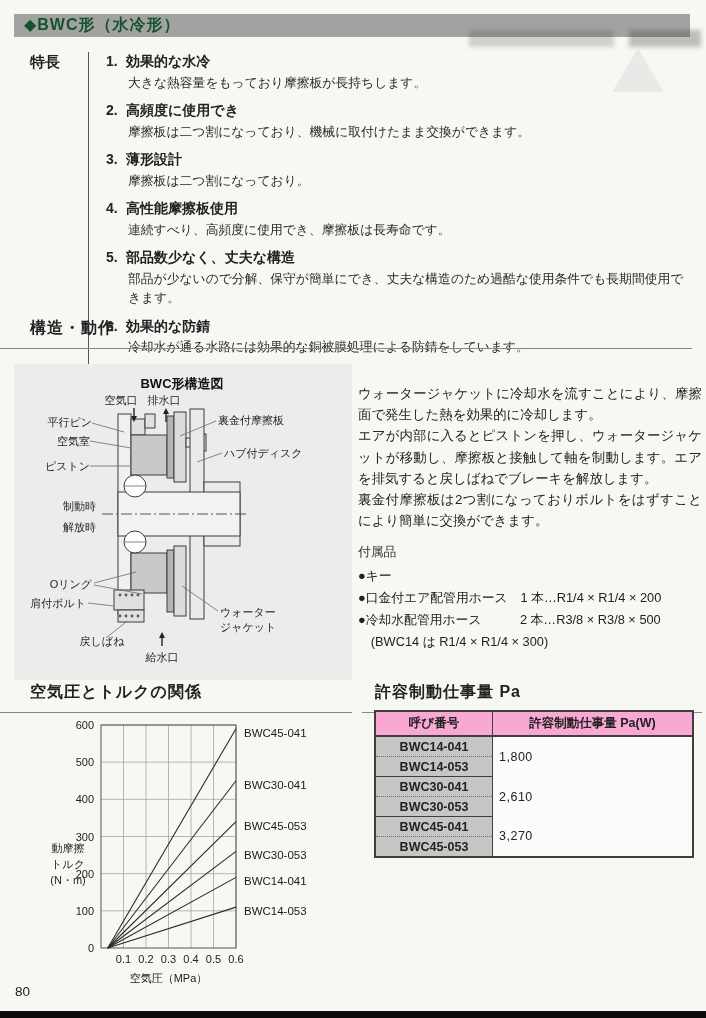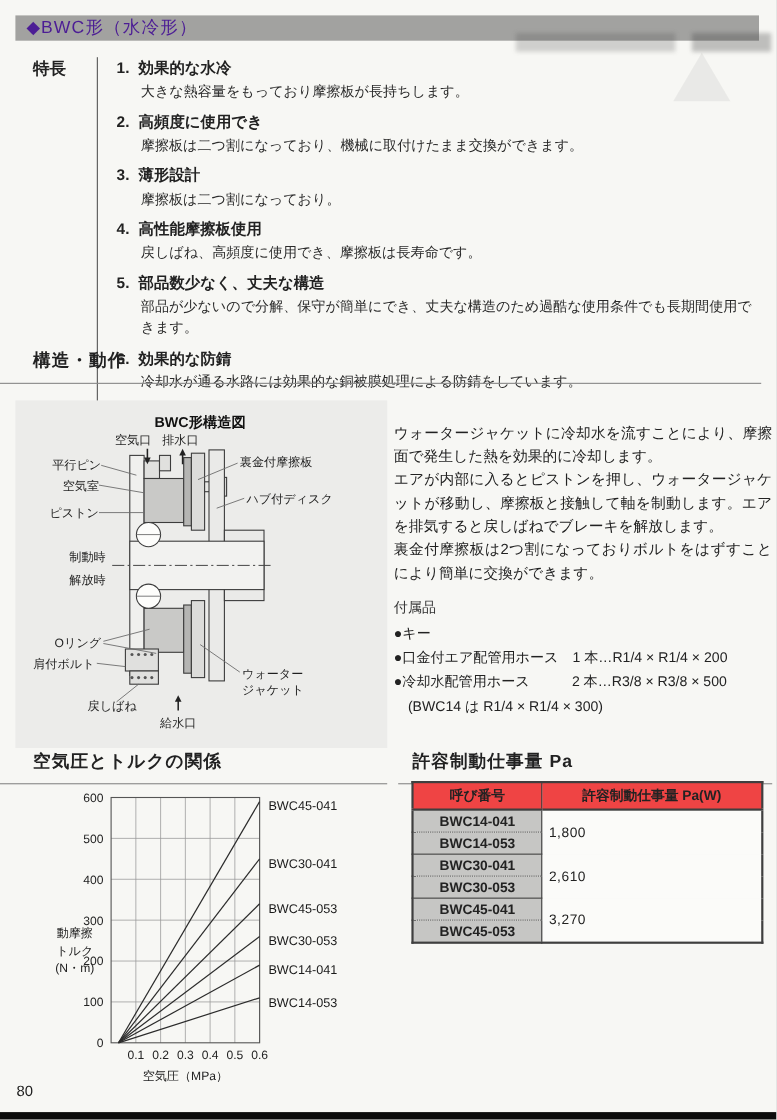--- a/index.html
+++ b/index.html
@@ -7,21 +7,21 @@
     position:relative;width:706px;height:1018px;margin:0 auto;
     background:#f7f7f4;overflow:hidden;
     font-family:"Liberation Sans","DejaVu Sans",sans-serif;
     color:#222;
   }
   
   .header-bar{
     position:absolute;left:14px;top:14px;width:676px;height:23px;
     background:#a2a2a0;display:flex;align-items:center;
   }
-  .header-bar .title{font-size:16px;font-weight:normal;color:#4c1d95;padding-left:10px;letter-spacing:1px;}
+  .header-bar .title{font-size:16px;font-weight:bold;color:#14532d;padding-left:10px;letter-spacing:1px;}
   .bleed{position:absolute;filter:blur(2px);pointer-events:none;}
   .bleed.b1{left:455px;top:16px;width:145px;height:17px;background:rgba(70,70,70,.22);}
   .bleed.b2{left:615px;top:16px;width:72px;height:17px;background:rgba(60,60,60,.30);}
   .ghost-triangle{
     position:absolute;left:612px;top:48px;width:0;height:0;opacity:.10;
     border-left:26px solid transparent;border-right:26px solid transparent;
     border-bottom:44px solid #777;
   }
   
   .features{position:absolute;left:30px;top:52px;width:664px;display:flex;}
@@ -57,21 +57,21 @@
   .chart-wrap{position:absolute;left:28px;top:714px;}
   .grid{stroke:#9a9a9a;stroke-width:.7;}
   .frame{fill:none;stroke:#555;stroke-width:1;}
   .series{stroke:#2b2b2b;stroke-width:1.1;}
   .tick{font-size:11px;fill:#222;font-family:"Liberation Sans","DejaVu Sans",sans-serif;}
   .slabel{font-size:11.5px;fill:#1a1a1a;font-family:"Liberation Sans","DejaVu Sans",sans-serif;}
   
   .pa-table{position:absolute;left:374px;top:710px;width:320px;border-collapse:collapse;font-size:12.5px;}
   .pa-table{border:2px solid #3f3f3f;}
   .pa-table th{
-    background:#ef4444;font-weight:bold;padding:3px 4px;text-align:center;
+    background:#f9a8d4;font-weight:bold;padding:3px 4px;text-align:center;
     border-bottom:2px solid #3f3f3f;
   }
   .pa-table th.col-model{border-right:1.5px solid #3f3f3f;width:108px;}
   .pa-table td{padding:2.5px 6px;}
   .pa-table td.model{
     background:#c6c6c4;font-weight:bold;text-align:center;
     border-right:1.5px solid #3f3f3f;
   }
   .pa-table tr.pair-top td.model{border-bottom:1px dotted #6d6d6d;}
   .pa-table tr.group-end td{border-bottom:1.5px solid #3f3f3f;}
@@ -102,21 +102,21 @@
       <div class="feat-item">
         <div class="feat-title"><span class="feat-no">2.</span><span>高頻度に使用でき</span></div>
         <div class="feat-body">摩擦板は二つ割になっており、機械に取付けたまま交換ができます。</div>
       </div>
       <div class="feat-item">
         <div class="feat-title"><span class="feat-no">3.</span><span>薄形設計</span></div>
         <div class="feat-body">摩擦板は二つ割になっており。</div>
       </div>
       <div class="feat-item">
         <div class="feat-title"><span class="feat-no">4.</span><span>高性能摩擦板使用</span></div>
-        <div class="feat-body">戻しばね、高頻度に使用でき、摩擦板は長寿命です。</div>
+        <div class="feat-body">連続すべり、高頻度に使用でき、摩擦板は長寿命です。</div>
       </div>
       <div class="feat-item">
         <div class="feat-title"><span class="feat-no">5.</span><span>部品数少なく、丈夫な構造</span></div>
         <div class="feat-body">部品が少ないので分解、保守が簡単にでき、丈夫な構造のため過酷な使用条件でも長期間使用できます。</div>
       </div>
       <div class="feat-item">
         <div class="feat-title"><span class="feat-no">6.</span><span>効果的な防錆</span></div>
         <div class="feat-body">冷却水が通る水路には効果的な銅被膜処理による防錆をしています。</div>
       </div>
     </div>

